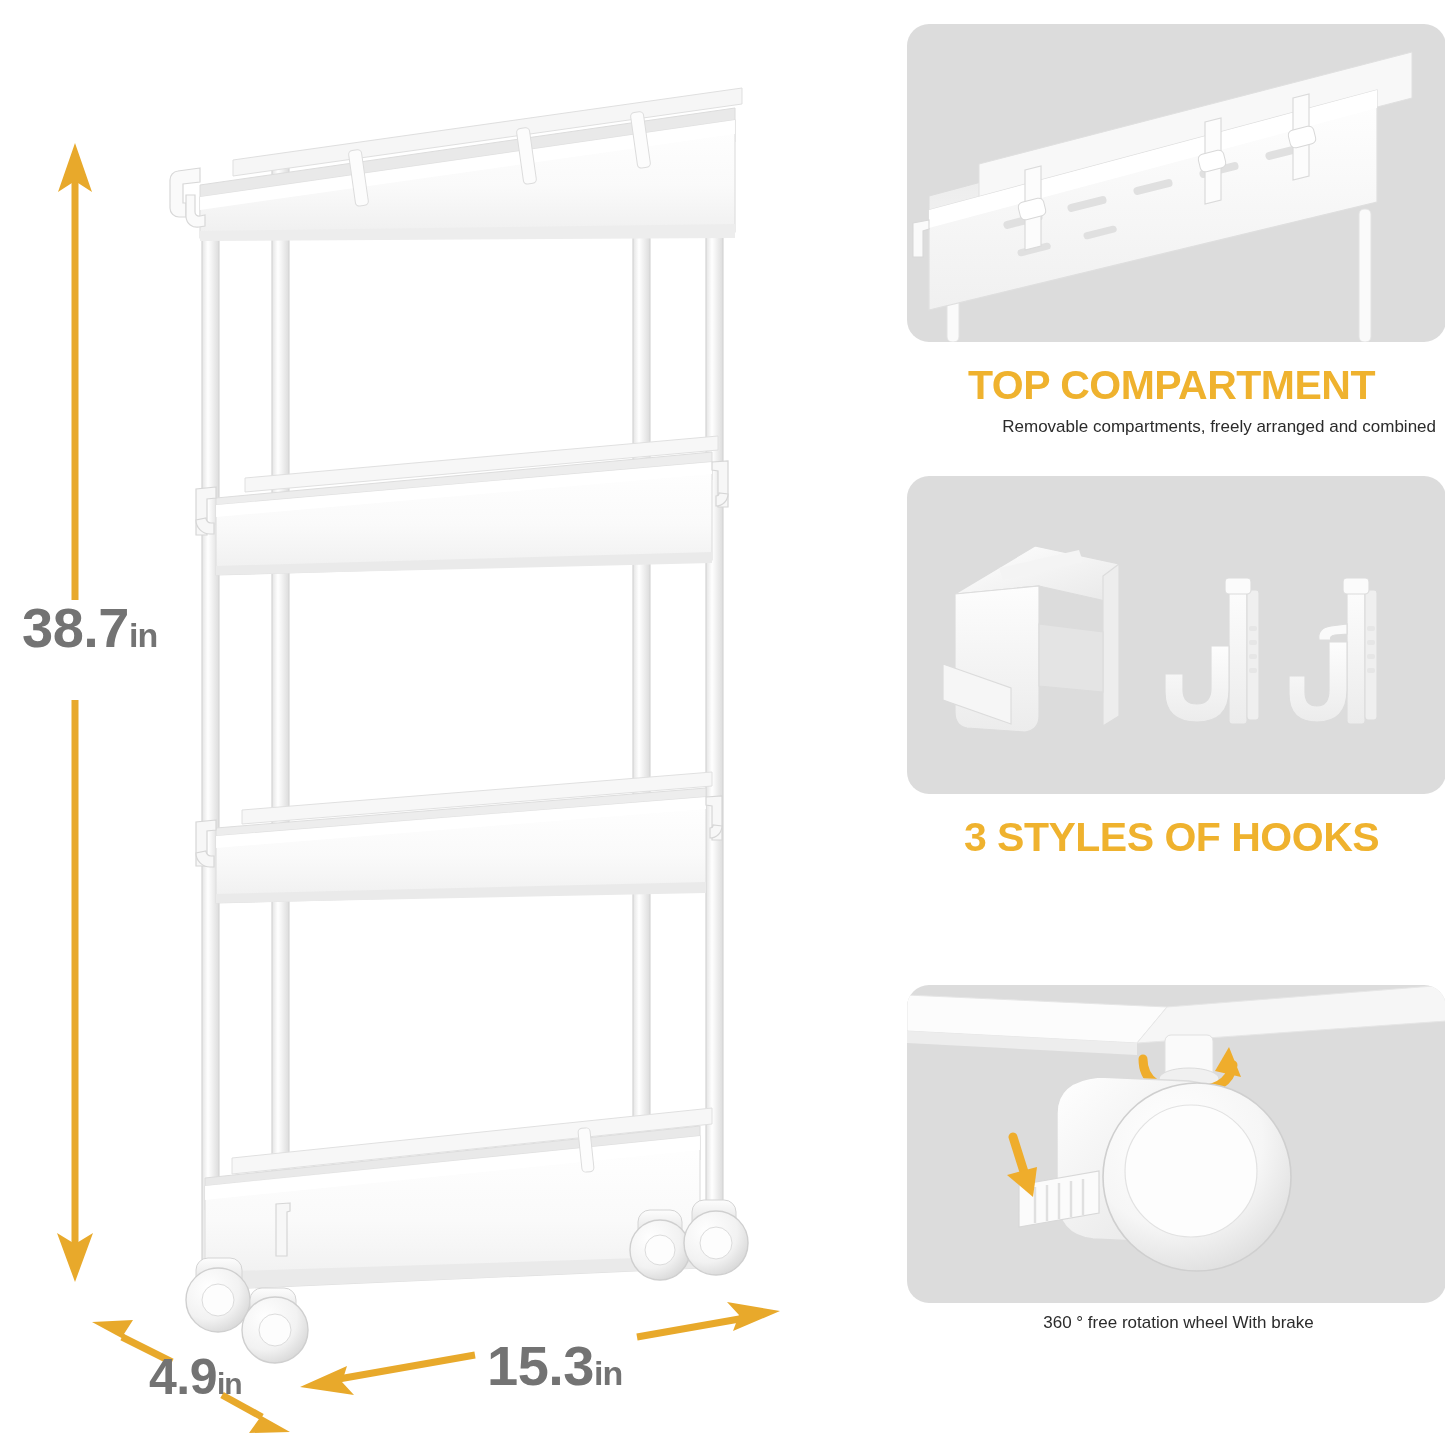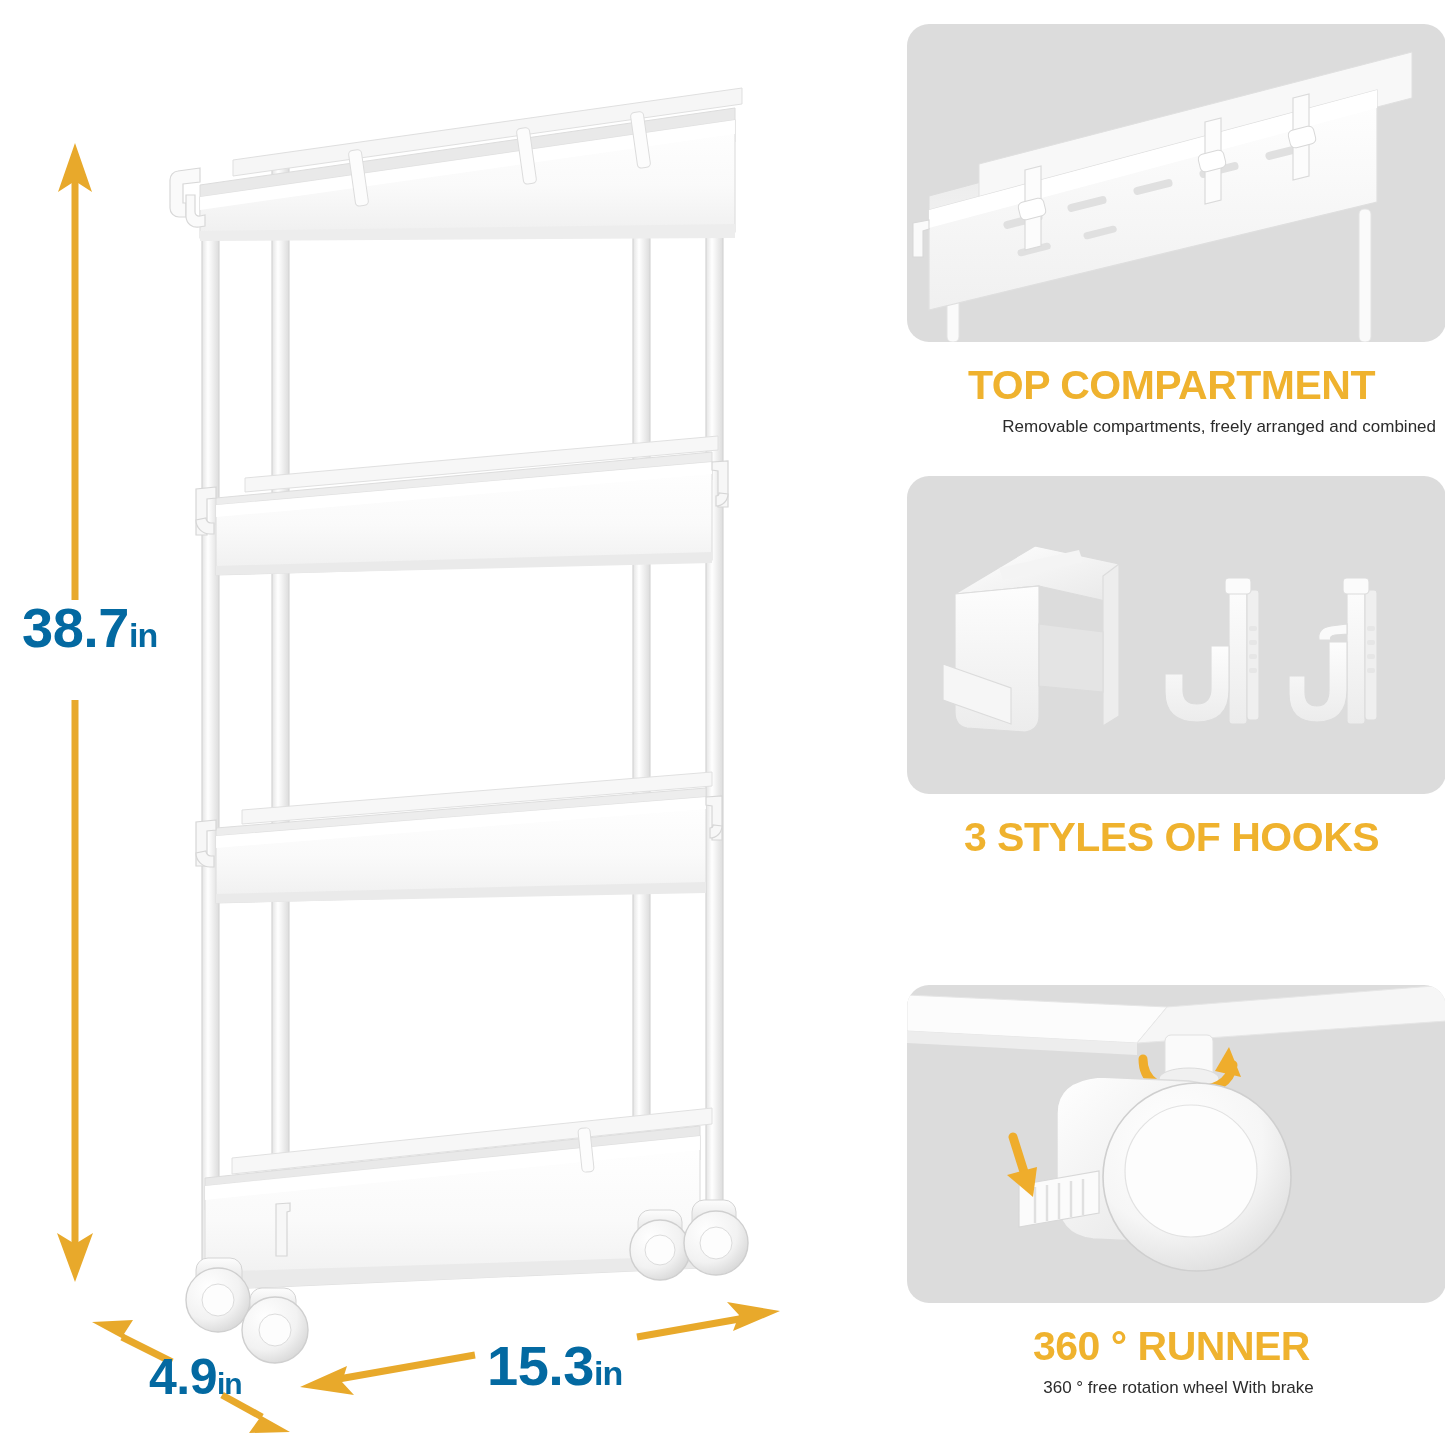--- a/index.html
+++ b/index.html
@@ -25,21 +25,21 @@
     position: absolute;
     left: 0; top: 0;
     width: 880px; height: 1445px;
   }
 
   .svg-abs { position: absolute; left: 0; top: 0; }
 
   
   .dim-label {
     position: absolute;
-    color: #0369a1;
+    color: #737373;
     font-weight: bold;
     white-space: nowrap;
     line-height: 1;
     letter-spacing: -0.5px;
   }
   .dim-label .num { font-size: 56px; }
   .dim-label .unit { font-size: 34px; letter-spacing: -1px; }
 
   #dim-height-label { left: 22px; top: 600px; }
   #dim-depth-label  { left: 118px; top: 1352px; }
@@ -459,18 +459,17 @@
               <line x1="176" y1="194" x2="176" y2="230"></line>
             </g>
           </g>
 
           <g stroke="#EFAD2C" stroke-width="9" stroke-linecap="round">
             <line x1="106" y1="152" x2="118" y2="190"></line>
           </g>
           <polygon points="126,212 100,190 130,182" fill="#EFAD2C"></polygon>
         </svg>
       </div>
-      <div class="feature-title">360 ° RUNNER</div>
       <div class="feature-desc">360 ° free rotation wheel With brake</div>
     </div>
 
   </div>
 </div>
 
 </body></html>

